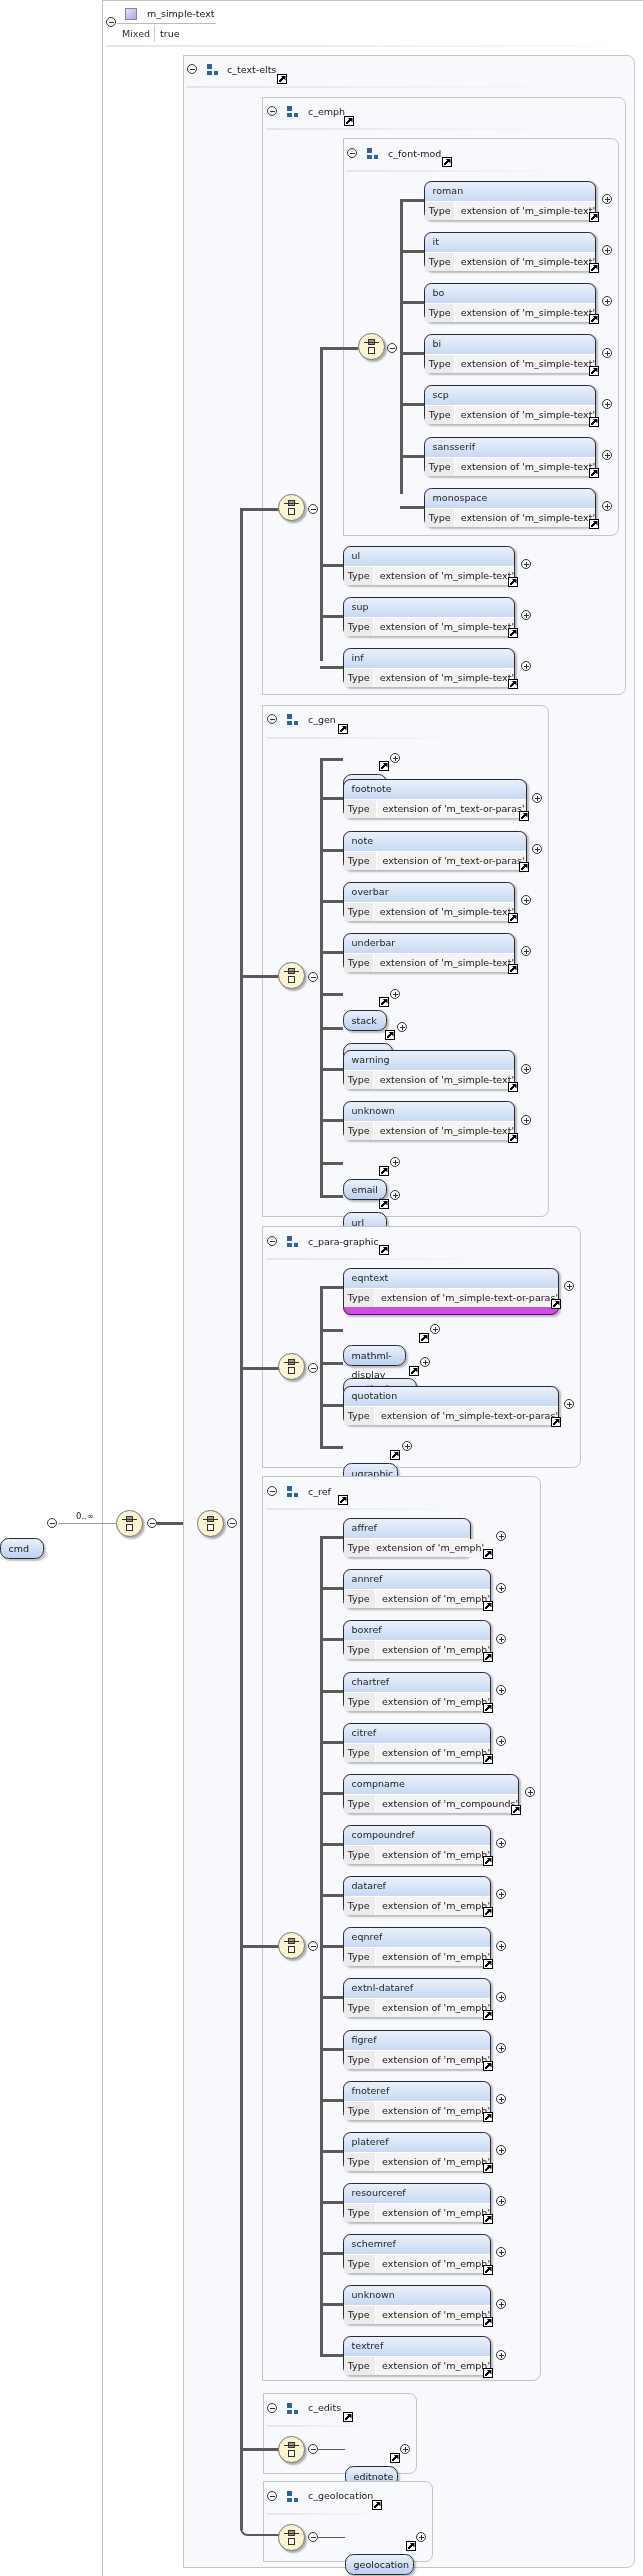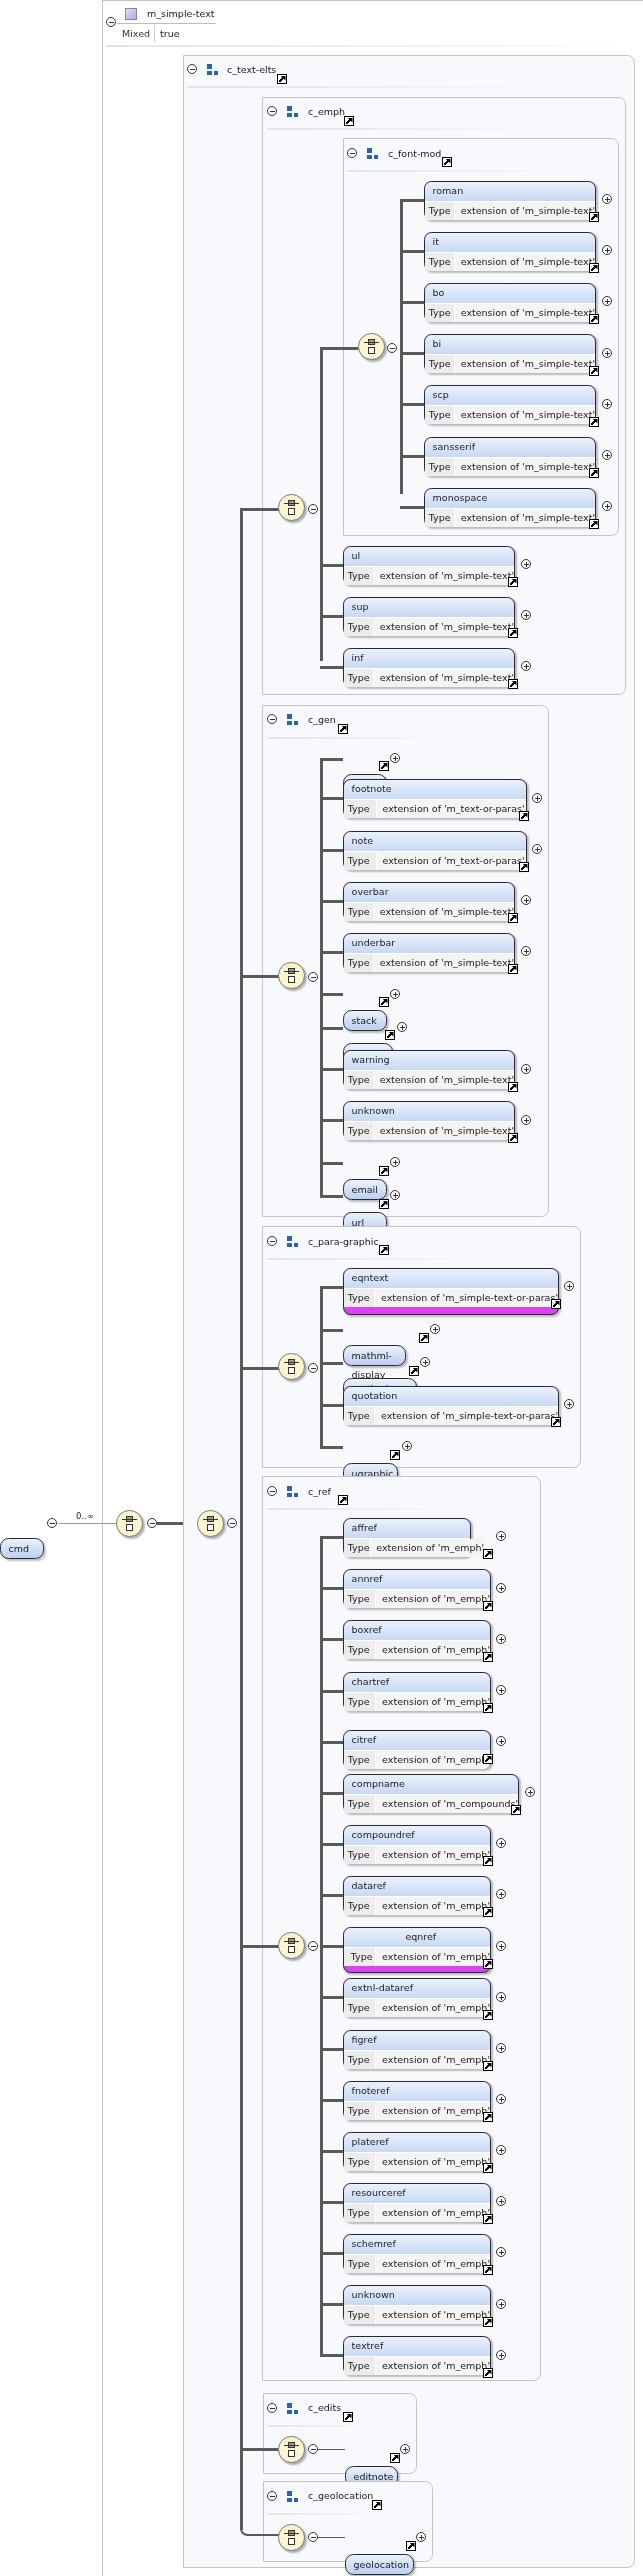--- a/index.html
+++ b/index.html
@@ -493,21 +493,21 @@
       <div class="row">
         <div class="k">Type</div>
         <div class="v">extension of 'm_emph'</div>
       </div>
     </div>
     <div class="abs lnk" style="left:483px;top:1703px;">
       <b></b>
     </div>
     <div class="abs plus" style="left:496px;top:1685px;"></div>
     <div class="abs hl" style="left:320px;top:1741px;width:23px;"></div>
-    <div class="abs el" style="left:343px;top:1723px;width:148px;height:39px;margin-top:7px;">
+    <div class="abs el" style="left:343px;top:1723px;width:148px;height:39px;">
       <div class="hd">citref</div>
       <div class="row">
         <div class="k">Type</div>
         <div class="v">extension of 'm_emph'</div>
       </div>
     </div>
     <div class="abs lnk" style="left:483px;top:1754px;">
       <b></b>
     </div>
     <div class="abs plus" style="left:496px;top:1736px;"></div>
@@ -541,21 +541,21 @@
       <div class="row">
         <div class="k">Type</div>
         <div class="v">extension of 'm_emph'</div>
       </div>
     </div>
     <div class="abs lnk" style="left:483px;top:1907px;">
       <b></b>
     </div>
     <div class="abs plus" style="left:496px;top:1889px;"></div>
     <div class="abs hl" style="left:320px;top:1945px;width:23px;"></div>
-    <div class="abs el" style="left:343px;top:1927px;width:148px;height:46px;text-align:center;">
+    <div class="abs el" style="left:343px;top:1927px;width:148px;height:39px;">
       <div class="hd">eqnref</div>
       <div class="row">
         <div class="k">Type</div>
         <div class="v">extension of 'm_emph'</div>
       </div>
     </div>
     <div class="abs lnk" style="left:483px;top:1959px;">
       <b></b>
     </div>
     <div class="abs plus" style="left:496px;top:1941px;"></div>

